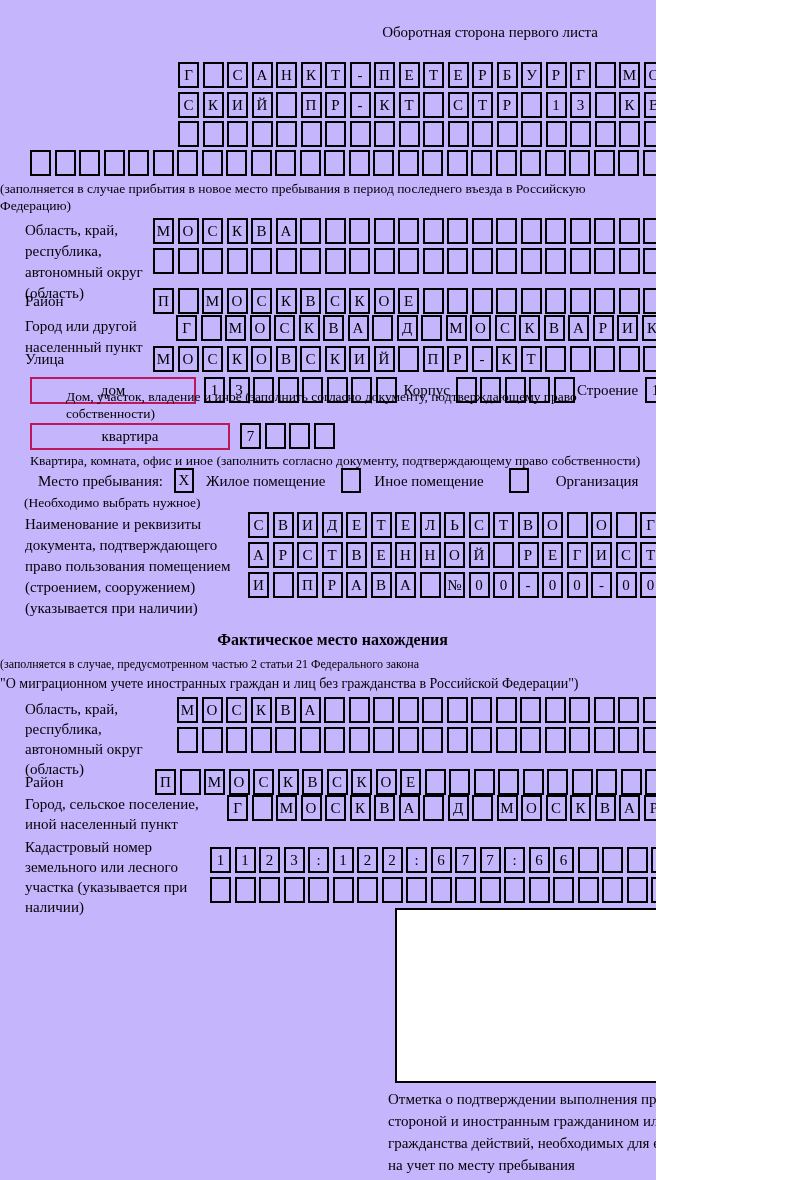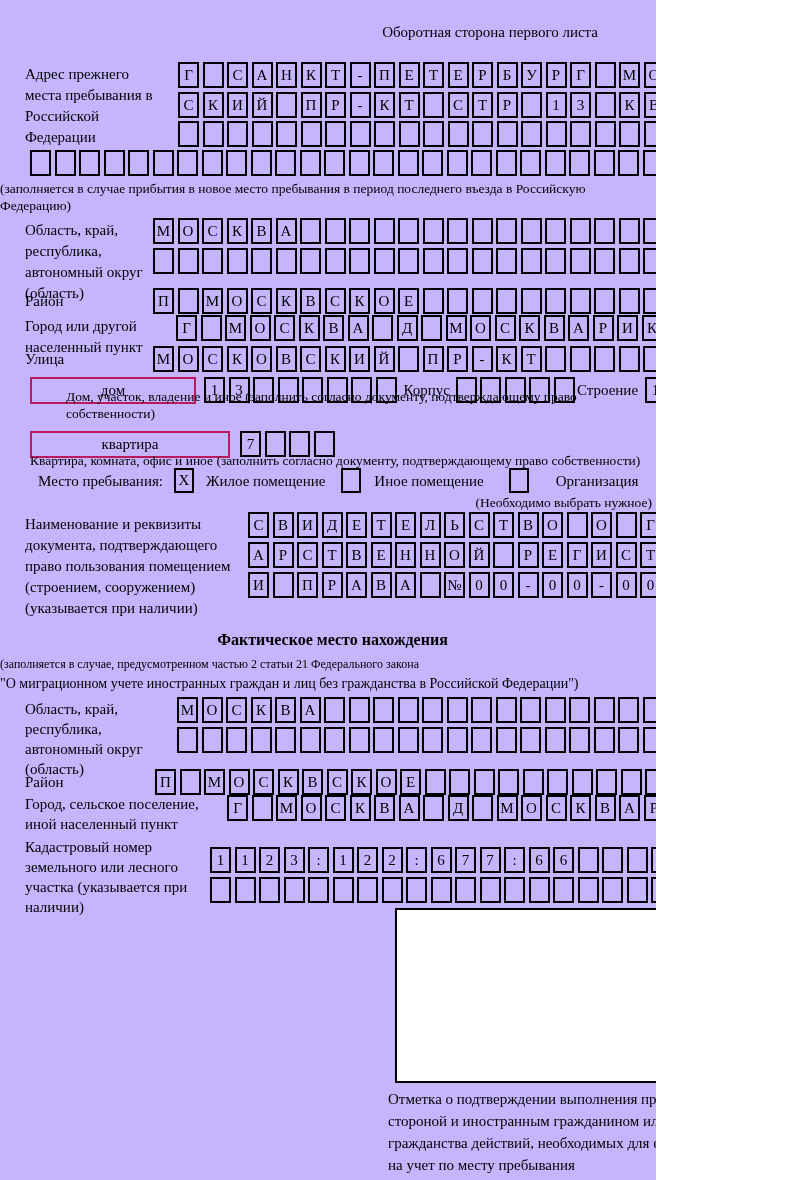--- a/index.html
+++ b/index.html
@@ -21,21 +21,20 @@
   .inlinelbl{font-size:15px;line-height:27px;white-space:nowrap;}
   .stampbox{border:2px solid #000;box-sizing:border-box;background:#fff;}
 </style>
 </head>
 <body>
 
 <div class="page">
 
   <div class="abs lbl" style="top:22px;right:58px;">Оборотная сторона первого листа</div>
 
-  <div class="abs lbl" style="left:25px;top:64px;width:128px;">Адрес прежнего места пребывания в Российской Федерации</div>
   <div class="abs cells" style="left:178px;top:62px;">
       <span class="cell">Г</span>
       <span class="cell"></span>
       <span class="cell">С</span>
       <span class="cell">А</span>
       <span class="cell">Н</span>
       <span class="cell">К</span>
       <span class="cell">Т</span>
       <span class="cell">-</span>
       <span class="cell">П</span>
@@ -307,41 +306,41 @@
     <div class="inlinelbl" style="margin-left:2px;">Строение</div>
     <div class="cells" style="margin-left:7px;">
         <span class="cell">1</span>
         <span class="cell"></span>
         <span class="cell"></span>
         <span class="cell"></span>
       </div>
   </div>
   <div class="abs note" style="left:30px;top:388px;margin-left:36px;">Дом, участок, владение и иное (заполнить согласно документу, подтверждающему право собственности)</div>
 
-  <div class="abs hrow" style="left:30px;top:423px;margin-top:8px;">
+  <div class="abs hrow" style="left:30px;top:423px;">
     <div class="bigbox" style="width:200px;">квартира</div>
     <div class="cells" style="margin-left:10px;">
         <span class="cell">7</span>
         <span class="cell"></span>
         <span class="cell"></span>
         <span class="cell"></span>
       </div>
   </div>
   <div class="abs hrow" style="left:38px;top:468px;">
     <div class="inlinelbl">Место пребывания:</div>
     <div class="checkbox" style="margin-left:11px;">X</div>
     <div class="inlinelbl" style="margin-left:12px;">Жилое помещение</div>
     <div class="checkbox" style="margin-left:16px;"></div>
     <div class="inlinelbl" style="margin-left:13px;">Иное помещение</div>
     <div class="checkbox" style="margin-left:25px;"></div>
     <div class="inlinelbl" style="margin-left:27px;">Организация</div>
   </div>
 
   <div class="abs note" style="left:30px;top:452px;">Квартира, комната, офис и иное (заполнить согласно документу, подтверждающему право собственности)</div>
-  <div class="abs note" style="left:52px;top:494px;width:600px;text-align:right;">(Необходимо выбрать нужное)</div>
+  <div class="abs note" style="left:24px;top:494px;width:600px;text-align:left;">(Необходимо выбрать нужное)</div>
 
   <div class="abs lbl" style="left:25px;top:514px;width:218px;">Наименование и реквизиты документа, подтверждающего право пользования помещением (строением, сооружением) (указывается при наличии)</div>
   <div class="abs cells" style="left:248px;top:512px;">
       <span class="cell">С</span>
       <span class="cell">В</span>
       <span class="cell">И</span>
       <span class="cell">Д</span>
       <span class="cell">Е</span>
       <span class="cell">Т</span>
       <span class="cell">Е</span>

